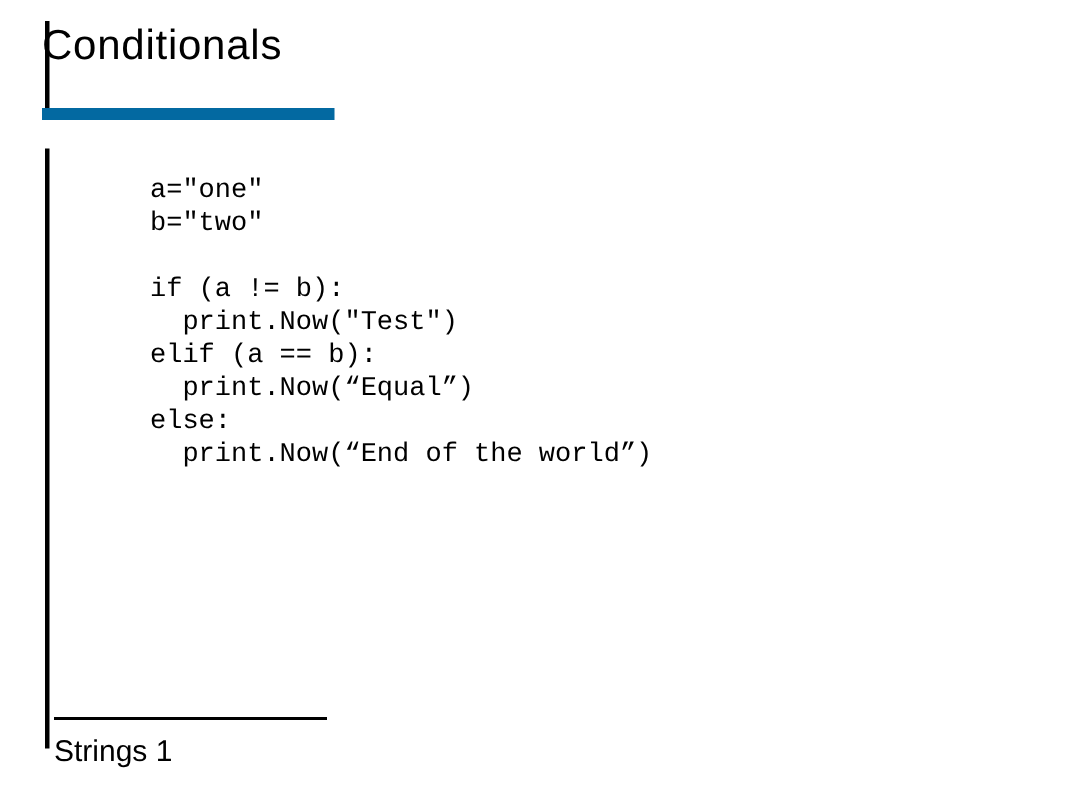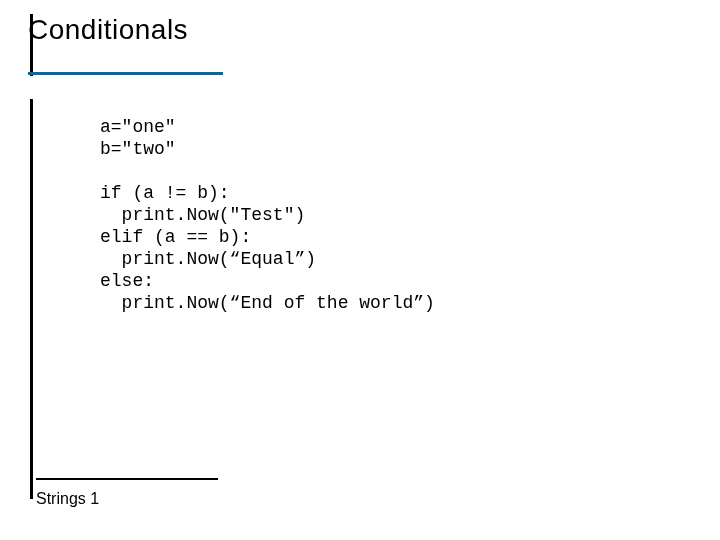--- a/index.html
+++ b/index.html
@@ -15,21 +15,21 @@
   .slide {
     position: relative;
     width: 720px;
     height: 540px;
   }
   .title-area {
     position: absolute;
     left: 28px;
     top: 14px;
     width: 195px;
-    border-bottom: 3px solid #0369a1;
+    border-bottom: 8px solid #0369a1;
     padding-bottom: 26px;
   }
   .title-area h1 {
     font-size: 28px;
     font-weight: 400;
     letter-spacing: 0.5px;
   }
   .left-border-top {
     position: absolute;
     left: 30px;
@@ -58,21 +58,21 @@
   }
   .footer-area {
     position: absolute;
     left: 36px;
     top: 478px;
     width: 182px;
     border-top: 2px solid #000000;
     padding-top: 10px;
   }
   .footer-area .footer-text {
-    font-size: 16px;
+    font-size: 20px;
     font-weight: 400;
   }
 </style>
 </head>
 <body>
 
 <div class="slide">
 
   <div class="left-border-top"></div>
 

